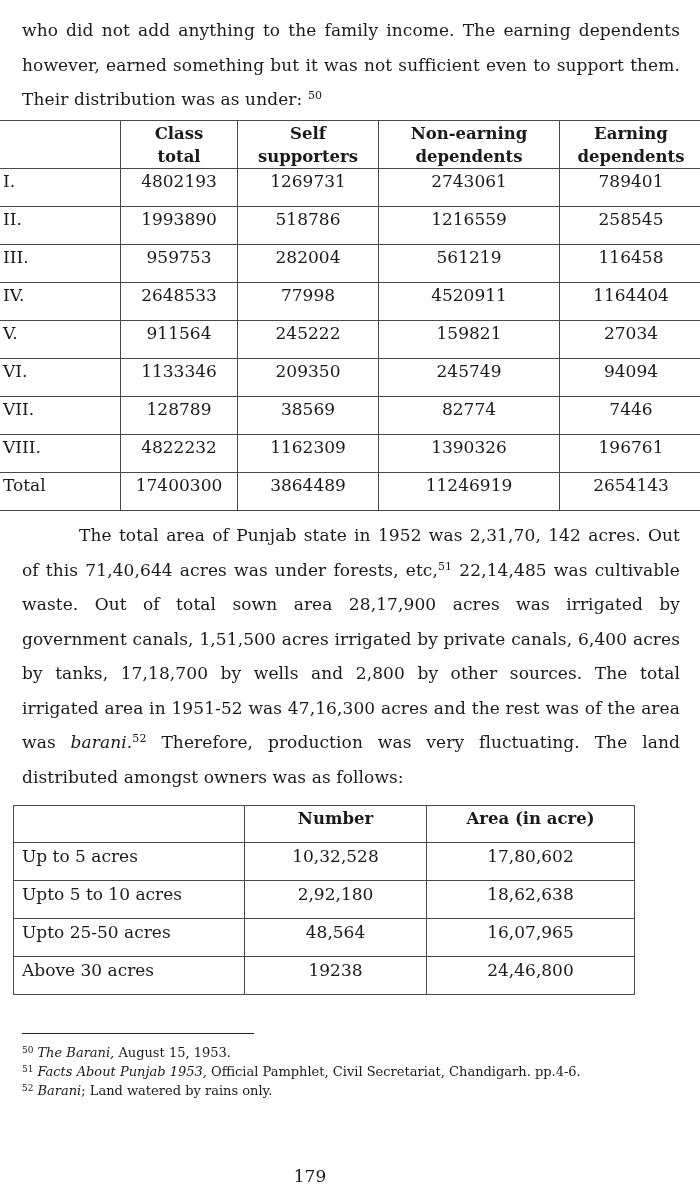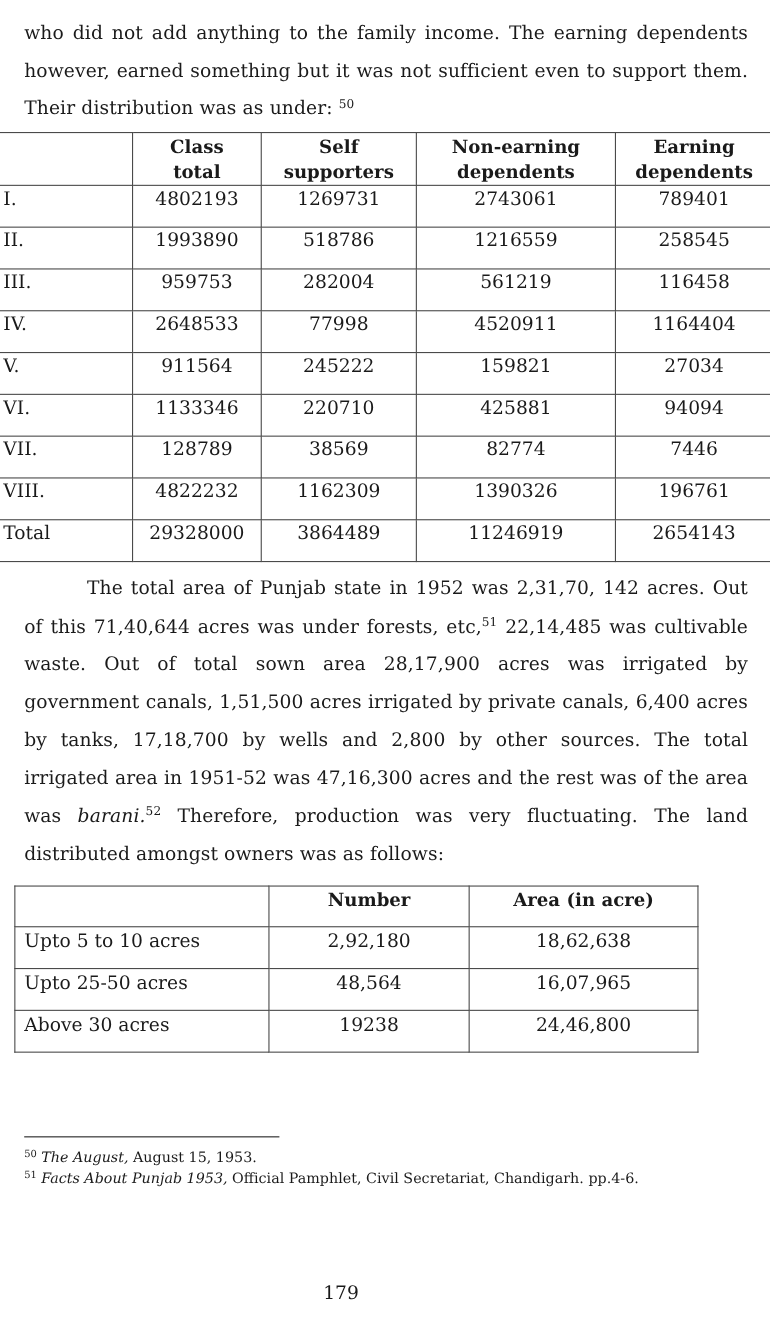--- a/index.html
+++ b/index.html
@@ -88,76 +88,82 @@
       <tr>
         <td class="lbl">V.</td>
         <td>911564</td>
         <td>245222</td>
         <td>159821</td>
         <td>27034</td>
       </tr>
       <tr>
         <td class="lbl">VI.</td>
         <td>1133346</td>
-        <td>220710</td>
-        <td>425881</td>
+        <td>209350</td>
+        <td>245749</td>
         <td>94094</td>
       </tr>
       <tr>
         <td class="lbl">VII.</td>
         <td>128789</td>
         <td>38569</td>
         <td>82774</td>
         <td>7446</td>
       </tr>
       <tr>
         <td class="lbl">VIII.</td>
         <td>4822232</td>
         <td>1162309</td>
         <td>1390326</td>
         <td>196761</td>
       </tr>
       <tr>
         <td class="lbl">Total</td>
-        <td>29328000</td>
+        <td>17400300</td>
         <td>3864489</td>
         <td>11246919</td>
         <td>2654143</td>
       </tr>
     </tbody>
 </table>
 
 <div class="para" style="top:518px;"><span class="indent"></span><span>The total area of Punjab state in 1952 was 2,31,70, 142 acres. Out of this 71,40,644 acres was under forests, etc,</span><sup>51</sup><span> 22,14,485 was cultivable waste. Out of total sown area 28,17,900 acres was irrigated by government canals, 1,51,500 acres irrigated by private canals, 6,400 acres by tanks, 17,18,700 by wells and 2,800 by other sources. The total irrigated area in 1951-52 was 47,16,300 acres and the rest was of the area was </span><em>barani.</em><sup>52</sup><span> Therefore, production was very fluctuating. The land distributed amongst owners was as follows:</span></div>
 
 <table id="t2">
   <thead>
     <tr>
       <th style="width:230px"></th>
       <th style="width:181px">Number</th>
       <th>Area (in acre)</th>
     </tr>
   </thead>
   <tbody id="t2-body">
+      <tr>
+        <td class="lbl">Up to 5 acres</td>
+        <td>10,32,528</td>
+        <td>17,80,602</td>
+      </tr>
       <tr>
         <td class="lbl">Upto 5 to 10 acres</td>
         <td>2,92,180</td>
         <td>18,62,638</td>
       </tr>
       <tr>
         <td class="lbl">Upto 25-50 acres</td>
         <td>48,564</td>
         <td>16,07,965</td>
       </tr>
       <tr>
         <td class="lbl">Above 30 acres</td>
         <td>19238</td>
         <td>24,46,800</td>
       </tr>
     </tbody>
 </table>
 
 <div class="fn-rule"></div>
 <div class="footnotes">
-  <div><sup>50</sup><em>The August,</em><span> August 15, 1953.</span></div>
+  <div><sup>50</sup><em>The Barani,</em><span> August 15, 1953.</span></div>
   <div style="text-align:justify;"><sup>51</sup><em>Facts About Punjab 1953,</em><span> Official Pamphlet, Civil Secretariat, Chandigarh. pp.4-6.</span></div>
+  <div><sup>52</sup><em>Barani</em><span>; Land watered by rains only.</span></div>
 </div>
 
 <div class="page-num">179</div>
 
 </body></html>

